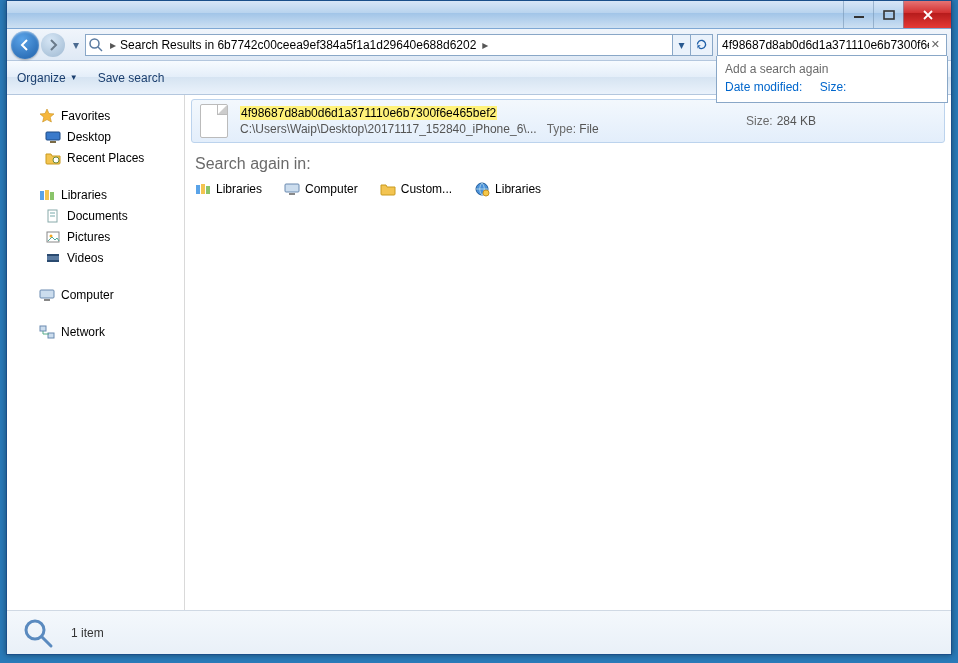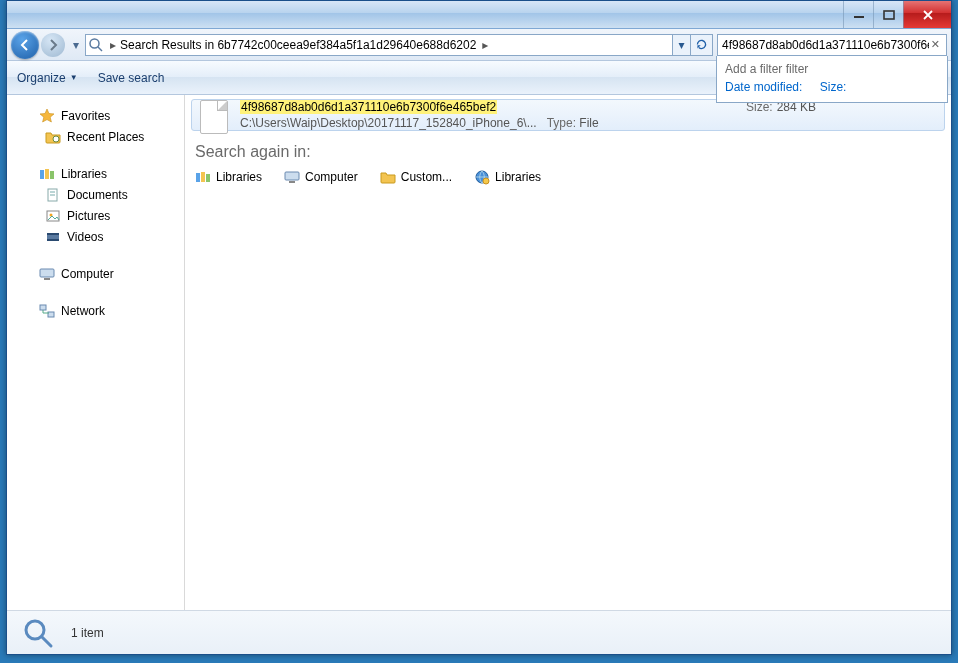--- a/index.html
+++ b/index.html
@@ -39,21 +39,21 @@
 .body { flex: 1; display: flex; min-height: 0; }
 .sidebar { width: 178px; background: #fff; border-right: 1px solid #d9d9d9; padding: 10px 0; overflow: hidden; }
 .tree-group { margin-bottom: 16px; }
 .tree-row { display: flex; align-items: center; height: 21px; padding-left: 18px; gap: 6px; color: #000; }
 .tree-row.header { padding-left: 32px; font-weight: normal; }
 .tree-row.child { padding-left: 38px; }
 .ico { width: 16px; height: 16px; display: inline-flex; align-items: center; justify-content: center; }
 .ico svg { width: 16px; height: 16px; }
 
 .content { flex: 1; background: #fff; display: flex; flex-direction: column; position: relative; }
-.result-row { margin: 4px 6px 0 6px; height: 32px; background: linear-gradient(to bottom, #f3f8fd, #e3eefb); border: 1px solid #bcd3ed; border-radius: 3px; display: flex; padding: 0 8px; gap: 10px; }
+.result-row { margin: 4px 6px 0 6px; height: 44px; background: linear-gradient(to bottom, #f3f8fd, #e3eefb); border: 1px solid #bcd3ed; border-radius: 3px; display: flex; align-items: center; padding: 0 8px; gap: 10px; }
 .file-ico { width: 28px; height: 34px; background: #fff; border: 1px solid #bbb; border-radius: 2px; position: relative; margin-right: 2px; }
 .file-ico::before { content: ""; position: absolute; right: 0; top: 0; width: 9px; height: 9px; background: linear-gradient(135deg, #fff 48%, #ccc 52%); border-left: 1px solid #bbb; border-bottom: 1px solid #bbb; }
 .file-info { flex: 1; display: flex; flex-direction: column; gap: 2px; min-width: 0; }
 .file-name { font-size: 12px; }
 .file-name .hl { background: #fff27a; padding: 0 1px; }
 .file-sub { color: #555; font-size: 11px; display: flex; gap: 10px; }
 .file-sub .lbl { color: #6a6a6a; }
 .file-meta { display: flex; flex-direction: column; gap: 2px; align-items: flex-start; color: #555; font-size: 11px; min-width: 190px; }
 .file-meta .lbl { color: #6a6a6a; margin-right: 4px; }
 .search-again { padding: 12px 10px 4px 10px; color: #6a6a6a; font-size: 16px; }
@@ -119,21 +119,21 @@
           <path d="M3 8a5 5 0 1 1 1.7 3.7" fill="none" stroke="#1e5fa8" stroke-width="1.6"></path>
           <path d="M3 13 L3 9 L7 9 Z" fill="#1e5fa8"></path>
         </svg>
     </div>
     <div class="searchbox-wrap">
       <div class="searchbox">
         <input type="text" value="4f98687d8ab0d6d1a371110e6b7300f6e46" style="">
         <span class="clear">✕</span>
       </div>
       <div class="search-dropdown">
-        <div class="hint">Add a filter filter</div>
+        <div class="hint">Add a search again</div>
         <div class="filters">
           <a>Date modified:</a>
           <a>Size:</a>
         </div>
       </div>
     </div>
   </div>
 
   <div class="toolbar">
     <div class="item">
@@ -148,20 +148,29 @@
   <div class="body">
     <div class="sidebar">
       <div class="tree-group">
         <div class="tree-row header">
           <span class="ico star">
             <svg viewBox="0 0 16 16">
                 <path d="M8 1l2 4.5 5 .4-3.8 3.3 1.2 4.8L8 11.6 3.6 14l1.2-4.8L1 5.9l5-.4z" fill="#f6b73c" stroke="#c8901e" stroke-width="0.6"></path>
               </svg>
           </span>
           <span>Favorites</span>
+        </div>
+        <div class="tree-row child">
+          <span class="ico">
+              <svg viewBox="0 0 16 16">
+                <rect x="1" y="3" width="14" height="8" rx="1" fill="#3a7acb" stroke="#1d4a86"></rect>
+                <rect x="5" y="12" width="6" height="2" fill="#7a6a45"></rect>
+              </svg>
+            </span>
+          <span>Desktop</span>
         </div>
         <div class="tree-row child">
           <span class="ico">
               <svg viewBox="0 0 16 16">
                 <path class="folder-ico" d="M1 4h5l1 2h8v7a1 1 0 0 1-1 1H2a1 1 0 0 1-1-1z"></path>
                 <circle cx="11" cy="10" r="3" fill="#fff" stroke="#6a8a40"></circle>
               </svg>
             </span>
           <span>Recent Places</span>
         </div>

